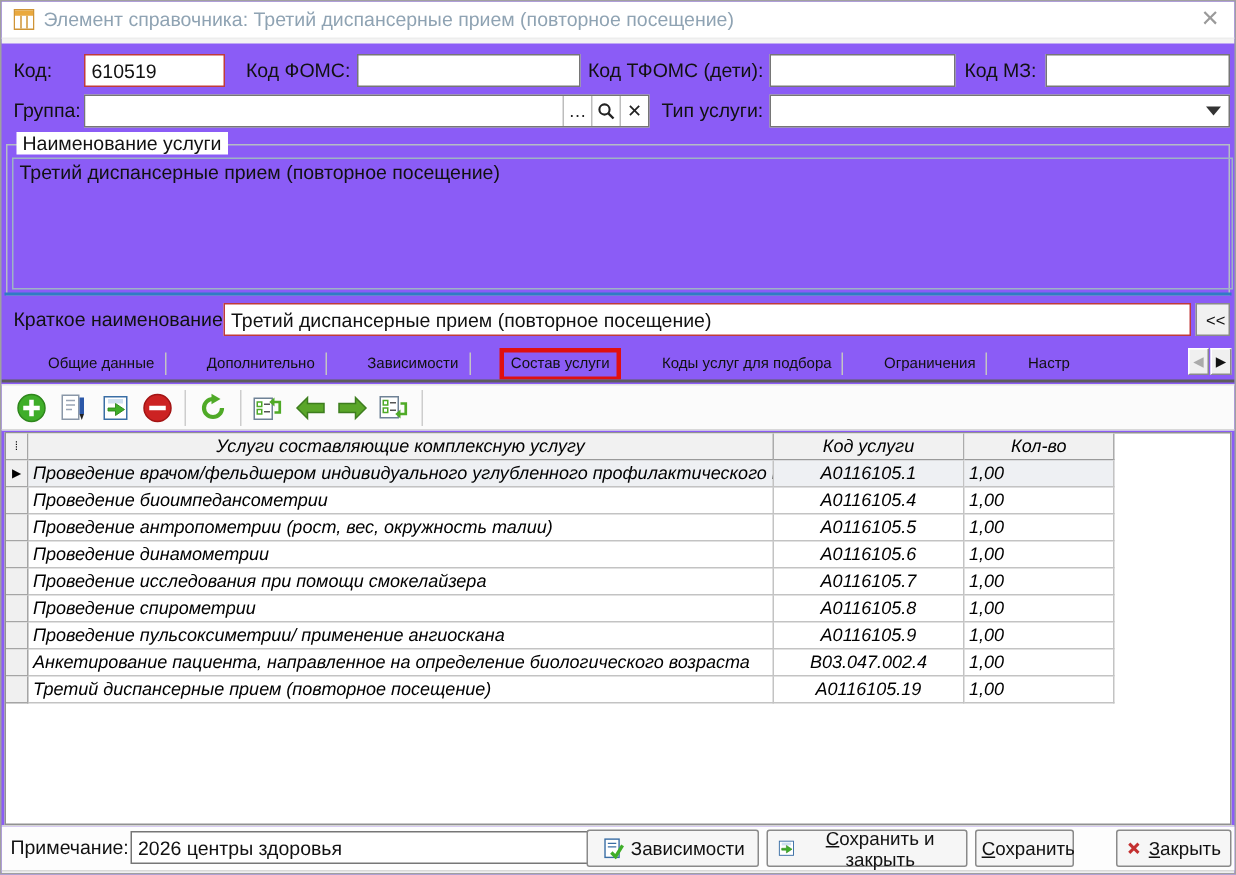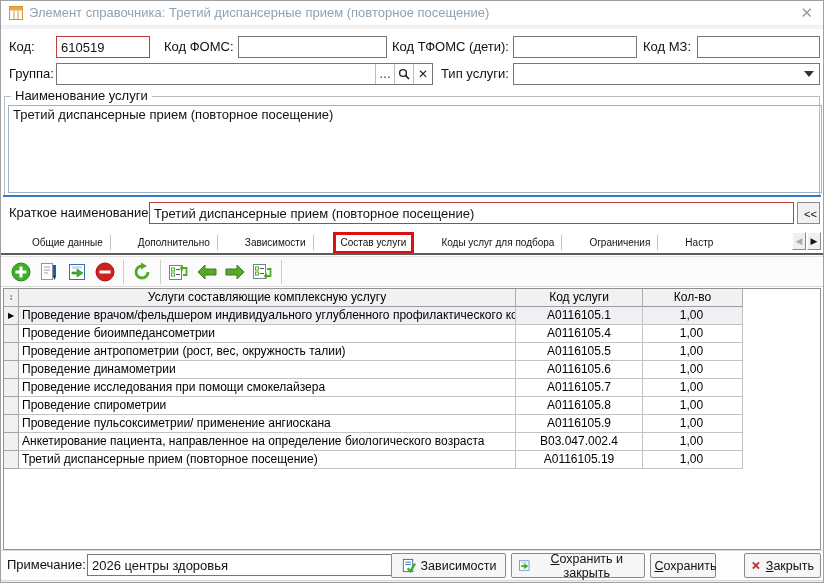--- a/index.html
+++ b/index.html
@@ -1,16 +1,16 @@
 <!DOCTYPE html>
 <html><head>
 <meta charset="utf-8">
 <style>
   html,body{margin:0;padding:0;background:#d8d8d8;}
-  #window{position:relative;width:822px;height:581px;border:1px solid #a0a0a0;background:#ffffff;
+  #window{position:relative;width:822px;height:581px;border:1px solid #a0a0a0;background:#8b5cf6;
           font-family:"Liberation Sans",sans-serif;overflow:hidden;}
   
   .titlebar{position:absolute;left:0;top:0;width:100%;height:24px;background:#fff;border-bottom:1px solid #ededed;}
   .title-text{position:absolute;left:28px;top:4px;font-size:13px;color:#8fa3b3;white-space:nowrap;}
   .close-x{position:absolute;right:10px;top:3px;font-size:15px;color:#9a9a9a;cursor:default;line-height:18px;}
   .tstrip{position:absolute;left:0;top:25px;width:100%;height:3px;background:#f3f3f3;}
   
   .lbl{position:absolute;font-size:13px;color:#111;line-height:22px;white-space:nowrap;}
   .inp{position:absolute;height:22px;border:1px solid #767676;background:#fff;font-size:13px;color:#111;
        padding:0 4px;box-sizing:border-box;font-family:inherit;}
@@ -44,24 +44,24 @@
   .sbtn.dis{color:#aaa;} .sbtn.en{color:#111;}
   
   .toolbar{position:absolute;left:0;top:255px;width:100%;height:31px;background:#fbfbfb;
            border-top:1px solid #e3e3e3;border-bottom:1px solid #d8d8d8;display:flex;align-items:center;padding-left:6px;box-sizing:border-box;}
   .tbtn{width:28px;height:26px;display:flex;align-items:center;justify-content:center;background:transparent;border:0;padding:0;}
   .tsep{width:1px;height:24px;background:#cdcdcd;margin:0 4px;}
   
   .grid{position:absolute;left:2px;top:287px;width:818px;height:262px;border:1px solid #919191;background:#fff;box-sizing:border-box;}
   .trow{display:flex;height:18px;box-sizing:border-box;}
   .cell{box-sizing:border-box;font-size:12px;line-height:17px;white-space:nowrap;overflow:hidden;
-        border-right:1px solid #c3c3c3;border-bottom:1px solid #c3c3c3;padding:0 3px;color:#000;}
+        border-right:1px solid #c3c3c3;border-bottom:1px solid #c3c3c3;padding:0 3px;color:#000;font-style:italic;}
   .sel{width:14px;background:#f0f0f0;border-right:1px solid #a5a5a5;border-bottom:1px solid #a5a5a5;
        padding:0;text-align:center;font-size:8px;line-height:17px;color:#000;}
-  .c-name{width:497px;} .c-code{width:127px;text-align:center;} .c-qty{width:100px;text-align:center;padding-right:5px;}
+  .c-name{width:497px;} .c-code{width:127px;text-align:center;} .c-qty{width:100px;text-align:left;padding-right:5px;}
   .hrow .cell{background:#f1f1f1;text-align:center;border-right:1px solid #ababab;border-bottom:1px solid #9a9a9a;}
   .hrow .c-qty{padding-right:3px;text-align:center;}
   .trow.selrow .cell{background:#eef0f3;}
   
   .footline{position:absolute;left:0;top:549px;width:100%;height:1px;background:#d6d6d6;}
   .footer{position:absolute;left:0;top:550px;width:100%;height:29px;background:#fdfdfd;padding-left:17px;}
   .btn{position:absolute;top:2px;height:25px;border:1px solid #8a8a8a;border-radius:2px;background:#f6f6f6;
        display:flex;align-items:center;justify-content:center;gap:5px;font-size:12.5px;color:#111;
        font-family:inherit;box-sizing:border-box;padding:0 6px;}
   .bstrip{position:absolute;left:0;top:579px;width:100%;height:4px;background:#f0f0f0;border-top:1px solid #d9d9d9;}

